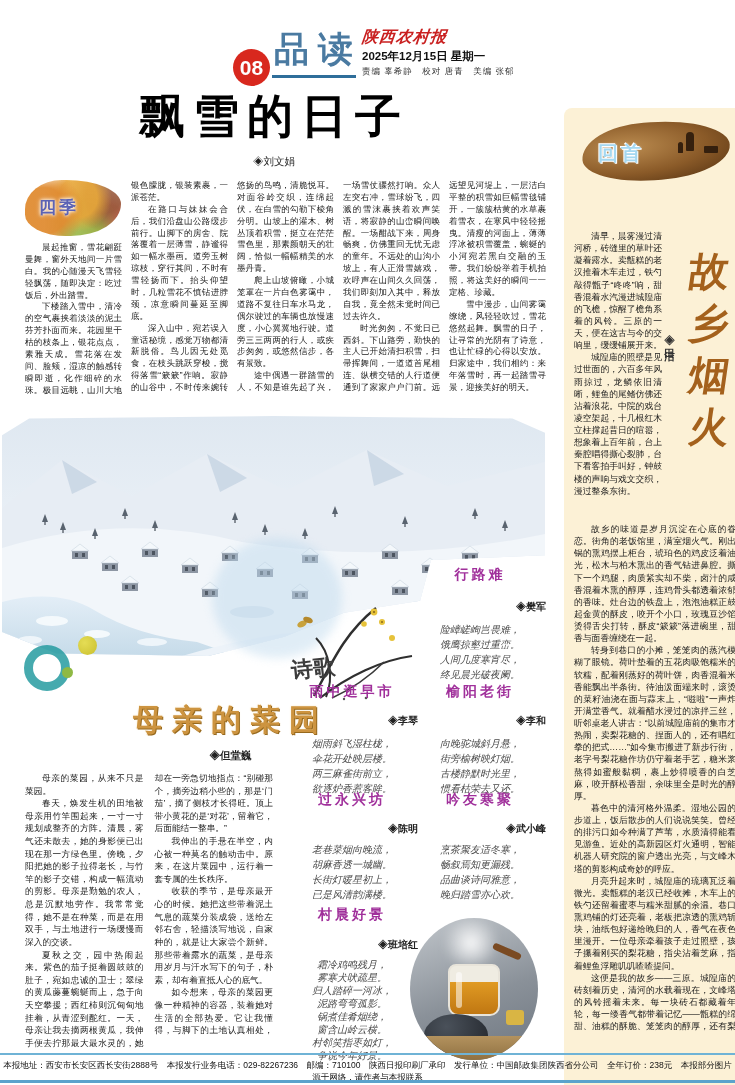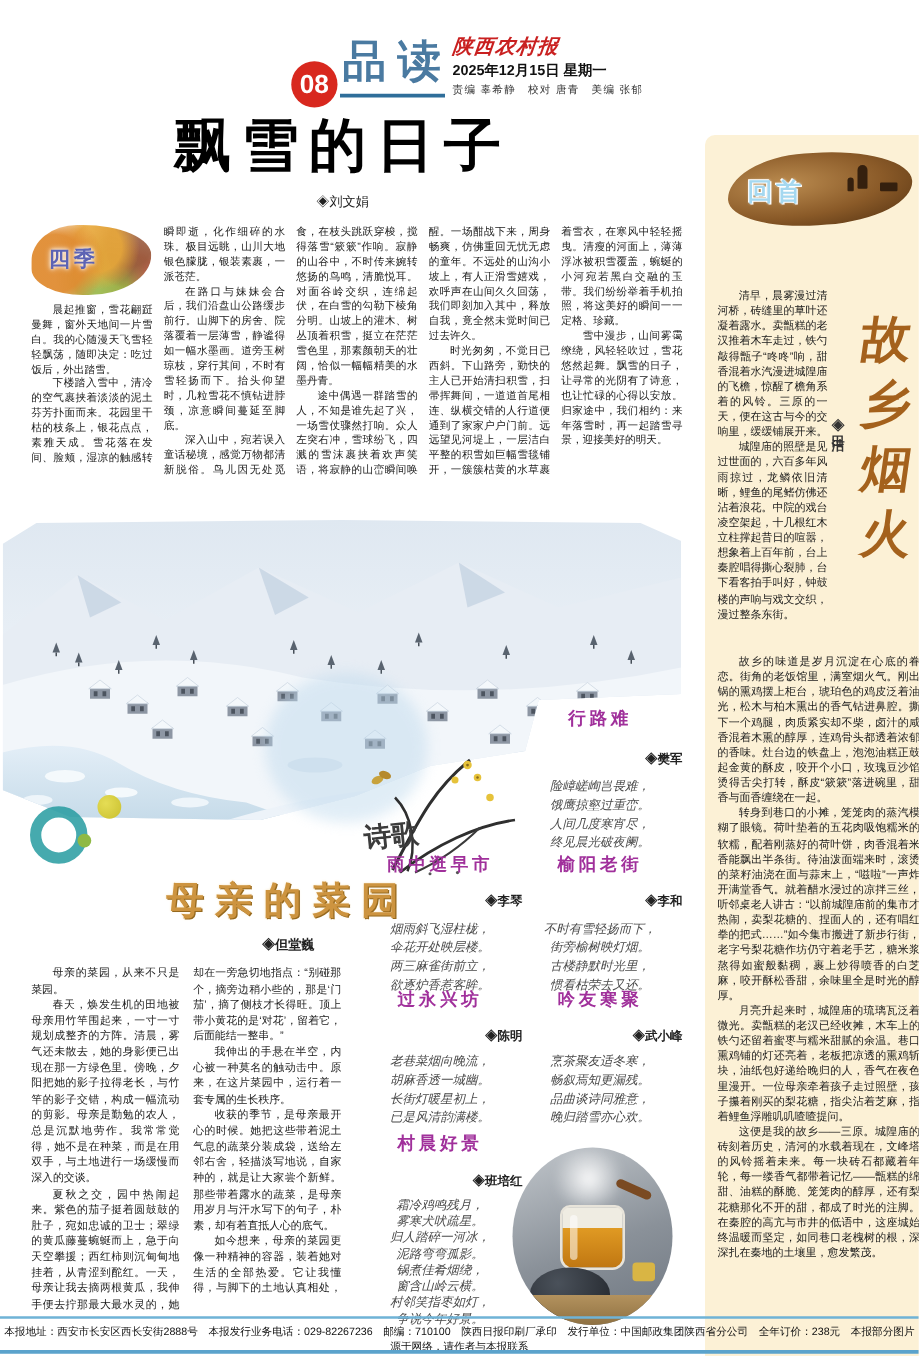--- a/index.html
+++ b/index.html
@@ -138,20 +138,21 @@
 <div class="main-author">◈刘文娟</div>
 
 <div class="article-cols">
   <div class="stamp-siji">
     <span>四季</span>
   </div>
   <p>晨起推窗，雪花翩跹曼舞，窗外天地间一片雪白。我的心随漫天飞雪轻轻飘荡，随即决定：吃过饭后，外出踏雪。</p>
   <p>下楼踏入雪中，清冷的空气裹挟着淡淡的泥土芬芳扑面而来。花园里干枯的枝条上，银花点点，素雅天成。雪花落在发间、脸颊，湿凉的触感转瞬即逝，化作细碎的水珠。极目远眺，山川大地银色朦胧，银装素裹，一派苍茫。</p>
   <p>在路口与妹妹会合后，我们沿盘山公路缓步前行。山脚下的房舍、院落覆着一层薄雪，静谧得如一幅水墨画。道旁玉树琼枝，穿行其间，不时有雪轻扬而下。抬头仰望时，几粒雪花不慎钻进脖颈，凉意瞬间蔓延至脚底。</p>
   <p>深入山中，宛若误入童话秘境，感觉万物都清新脱俗。鸟儿因无处觅食，在枝头跳跃穿梭，搅得落雪“簌簌”作响。寂静的山谷中，不时传来婉转悠扬的鸟鸣，清脆悦耳。对面谷岭交织，连绵起伏，在白雪的勾勒下棱角分明。山坡上的灌木、树丛顶着积雪，挺立在茫茫雪色里，那素颜朝天的壮阔，恰似一幅幅精美的水墨丹青。</p>
+  <p>爬上山坡俯瞰，小城笼罩在一片白色雾霭中，道路不复往日车水马龙，偶尔驶过的车辆也放慢速度，小心翼翼地行驶。道旁三三两两的行人，或疾步匆匆，或悠然信步，各有景致。</p>
   <p>途中偶遇一群踏雪的人，不知是谁先起了兴，一场雪仗骤然打响。众人左突右冲，雪球纷飞，四溅的雪沫裹挟着欢声笑语，将寂静的山峦瞬间唤醒。一场酣战下来，周身畅爽，仿佛重回无忧无虑的童年。不远处的山沟小坡上，有人正滑雪嬉戏，欢呼声在山间久久回荡，我们即刻加入其中，释放自我，竟全然未觉时间已过去许久。</p>
   <p>时光匆匆，不觉日已西斜。下山路旁，勤快的主人已开始清扫积雪，扫帚挥舞间，一道道首尾相连、纵横交错的人行道便通到了家家户户门前。远远望见河堤上，一层洁白平整的积雪如巨幅雪毯铺开，一簇簇枯黄的水草裹着雪衣，在寒风中轻轻摇曳。清瘦的河面上，薄薄浮冰被积雪覆盖，蜿蜒的小河宛若黑白交融的玉带。我们纷纷举着手机拍照，将这美好的瞬间一一定格、珍藏。</p>
   <p>雪中漫步，山间雾霭缭绕，风轻轻吹过，雪花悠然起舞。飘雪的日子，让寻常的光阴有了诗意，也让忙碌的心得以安放。归家途中，我们相约：来年落雪时，再一起踏雪寻景，迎接美好的明天。</p>
 </div>
 
 <div class="photo">
   <svg viewBox="0 0 543 240" preserveAspectRatio="none">
     <defs>
       <linearGradient id="sky" x1="0" y1="0" x2="0" y2="1">
         <stop offset="0" stop-color="#dfe8f1"></stop>
@@ -269,21 +270,21 @@
 <div class="poem-lines" style="left:277px; top:736px;">
   <div>烟雨斜飞湿柱栊，</div>
   <div>伞花开处映层楼。</div>
   <div>两三麻雀街前立，</div>
   <div>欲逐炉香惹客眸。</div>
 </div>
 
 <div class="poem-title" style="left:414px; top:683px;">榆阳老街</div>
 <div class="poem-author" style="left:414px; top:714px;">◈李和</div>
 <div class="poem-lines" style="left:405px; top:736px;">
-  <div>不时有雪轻扬而下，</div>
+  <div>向晚驼城斜月悬，</div>
   <div>街旁榆树映灯烟。</div>
   <div>古楼静默时光里，</div>
   <div>惯看枯荣去又还。</div>
 </div>
 
 <div class="poem-title" style="left:286px; top:791px;">过永兴坊</div>
 <div class="poem-author" style="left:286px; top:822px;">◈陈明</div>
 <div class="poem-lines" style="left:277px; top:842px;">
   <div>老巷菜烟向晚流，</div>
   <div>胡麻香透一城幽。</div>
@@ -343,20 +344,21 @@
   <div class="sb-title">
     <div>故</div>
     <div>乡</div>
     <div>烟</div>
     <div>火</div>
   </div>
 
   <div class="sb-wide">
     <p>故乡的味道是岁月沉淀在心底的眷恋。街角的老饭馆里，满室烟火气。刚出锅的熏鸡摆上柜台，琥珀色的鸡皮泛着油光，松木与柏木熏出的香气钻进鼻腔。撕下一个鸡腿，肉质紧实却不柴，卤汁的咸香混着木熏的醇厚，连鸡骨头都透着浓郁的香味。灶台边的铁盘上，泡泡油糕正鼓起金黄的酥皮，咬开个小口，玫瑰豆沙馅烫得舌尖打转，酥皮“簌簌”落进碗里，甜香与面香缠绕在一起。</p>
     <p>转身到巷口的小摊，笼笼肉的蒸汽模糊了眼镜。荷叶垫着的五花肉吸饱糯米的软糯，配着刚蒸好的荷叶饼，肉香混着米香能飘出半条街。待油泼面端来时，滚烫的菜籽油浇在面与蒜末上，“嗞啦”一声炸开满堂香气。就着醋水浸过的凉拌三丝，听邻桌老人讲古：“以前城隍庙前的集市才热闹，卖梨花糖的、捏面人的，还有唱红拳的把式……”如今集市搬进了新步行街，老字号梨花糖作坊仍守着老手艺，糖米浆熬得如蜜般黏稠，裹上炒得喷香的白芝麻，咬开酥松香甜，余味里全是时光的醇厚。</p>
+    <p>暮色中的清河格外温柔。湿地公园的步道上，饭后散步的人们说说笑笑。曾经的排污口如今种满了芦苇，水质清得能看见游鱼。近处的高新园区灯火通明，智能机器人研究院的窗户透出光亮，与文峰木塔的剪影构成奇妙的呼应。</p>
     <p>月亮升起来时，城隍庙的琉璃瓦泛着微光。卖甑糕的老汉已经收摊，木车上的铁勺还留着蜜枣与糯米甜腻的余温。巷口熏鸡铺的灯还亮着，老板把凉透的熏鸡斩块，油纸包好递给晚归的人，香气在夜色里漫开。一位母亲牵着孩子走过照壁，孩子攥着刚买的梨花糖，指尖沾着芝麻，指着鲤鱼浮雕叽叽喳喳提问。</p>
     <p>这便是我的故乡——三原。城隍庙的砖刻着历史，清河的水载着现在，文峰塔的风铃摇着未来。每一块砖石都藏着年轮，每一缕香气都带着记忆——甑糕的绵甜、油糕的酥脆、笼笼肉的醇厚，还有梨花糖那化不开的甜，都成了时光的注脚。在秦腔的高亢与市井的低语中，这座城始终温暖而坚定，如同巷口老槐树的根，深深扎在秦地的土壤里，愈发繁茂。</p>
   </div>
 </div>
 
 <div class="footer-line-top"></div>
 <div class="footer-text">本报地址：西安市长安区西长安街2888号　本报发行业务电话：029-82267236　邮编：710100　陕西日报印刷厂承印　发行单位：中国邮政集团陕西省分公司　全年订价：238元　本报部分图片源于网络，请作者与本报联系</div>
 <div class="footer-line-bottom"></div>
 
 </body></html>

